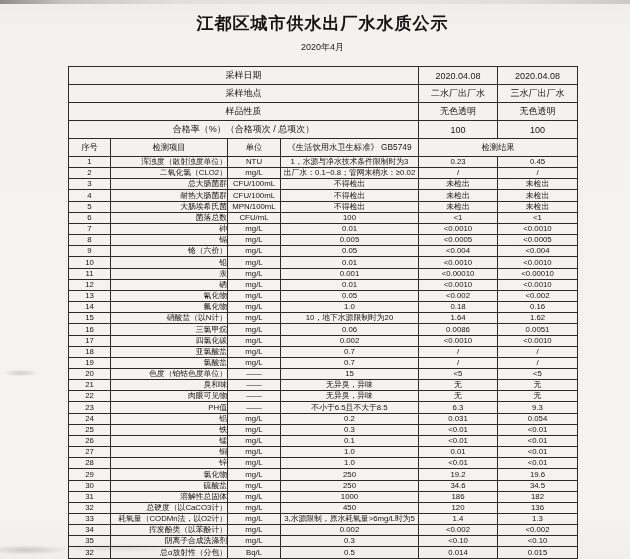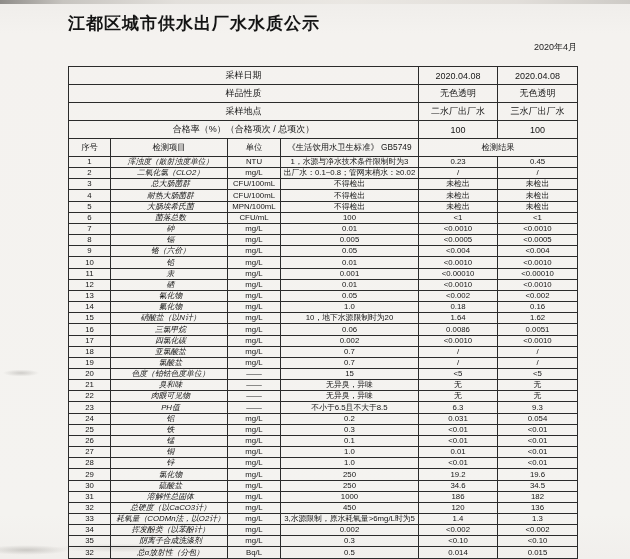--- a/index.html
+++ b/index.html
@@ -18,26 +18,26 @@
     opacity:.75;}
   .smudge-bl{position:absolute;left:0;bottom:0;width:220px;height:20px;
     background:
       radial-gradient(ellipse 60px 7px at 12% 55%, rgba(140,137,132,.38), transparent 70%),
       radial-gradient(ellipse 90px 6px at 55% 45%, rgba(150,147,142,.22), transparent 75%);}
   .smudge-ml{position:absolute;left:0;top:366px;width:60px;height:14px;
     background:radial-gradient(ellipse 26px 5px at 35% 50%, rgba(120,117,112,.30), transparent 70%);}
 
   .title{
     position:absolute;left:68px;top:12px;width:509px;
-    margin:0;
+    margin:0;text-align:center;
     font-size:17px;font-weight:bold;letter-spacing:1px;color:#141414;
   }
   .subtitle{
     position:absolute;left:68px;top:41px;width:509px;
-    text-align:right;font-size:9px;color:#222;
+    text-align:center;font-size:9px;color:#222;
   }
 
   table.report{
     position:absolute;left:68px;top:50px;width:509px;
     border-collapse:collapse;table-layout:fixed;
     background:transparent;
     margin-top:16px;
   }
   table.report td,table.report th{
     border:1px solid #2b2b2b;
@@ -47,21 +47,21 @@
     white-space:nowrap;overflow:visible;
     color:#161616;
   }
   table.report{border:1.5px solid #222;}
   tr.meta-row{height:18px;}
   tr.meta-row td{font-size:9px;}
   tr.head-row{height:18px;}
   tr.head-row th{font-size:8.3px;}
   tbody tr{height:11.16px;}
   tbody td{font-size:7.8px;line-height:1;}
-  tbody td.c-item{text-align:center;padding-left:3px;font-style:italic;}
+  tbody td.c-item{text-align:right;padding-left:3px;}
   td.meta-val{font-size:9px;}
 </style>
 </head>
 <body>
 
 <div class="page">
   <div class="scan-top"></div>
   <div class="smudge-bl"></div>
   <div class="smudge-ml"></div>
 
@@ -77,28 +77,28 @@
         <col style="width:79px">
         <col style="width:80px">
     </colgroup>
     <thead>
       <tr class="meta-row">
         <td colspan="4">采样日期</td>
         <td class="meta-val">2020.04.08</td>
         <td class="meta-val">2020.04.08</td>
       </tr>
       <tr class="meta-row">
+        <td colspan="4">采样地点</td>
+        <td class="meta-val">二水厂出厂水</td>
+        <td class="meta-val">三水厂出厂水</td>
+      </tr>
+      <tr class="meta-row">
         <td colspan="4">样品性质</td>
         <td class="meta-val">无色透明</td>
         <td class="meta-val">无色透明</td>
-      </tr>
-      <tr class="meta-row">
-        <td colspan="4">采样地点</td>
-        <td class="meta-val">二水厂出厂水</td>
-        <td class="meta-val">三水厂出厂水</td>
       </tr>
       <tr class="meta-row">
         <td colspan="4">合格率（%）（合格项次 / 总项次）</td>
         <td class="meta-val">100</td>
         <td class="meta-val">100</td>
       </tr>
       <tr class="head-row">
         <th>序号</th>
         <th>检测项目</th>
         <th>单位</th>

